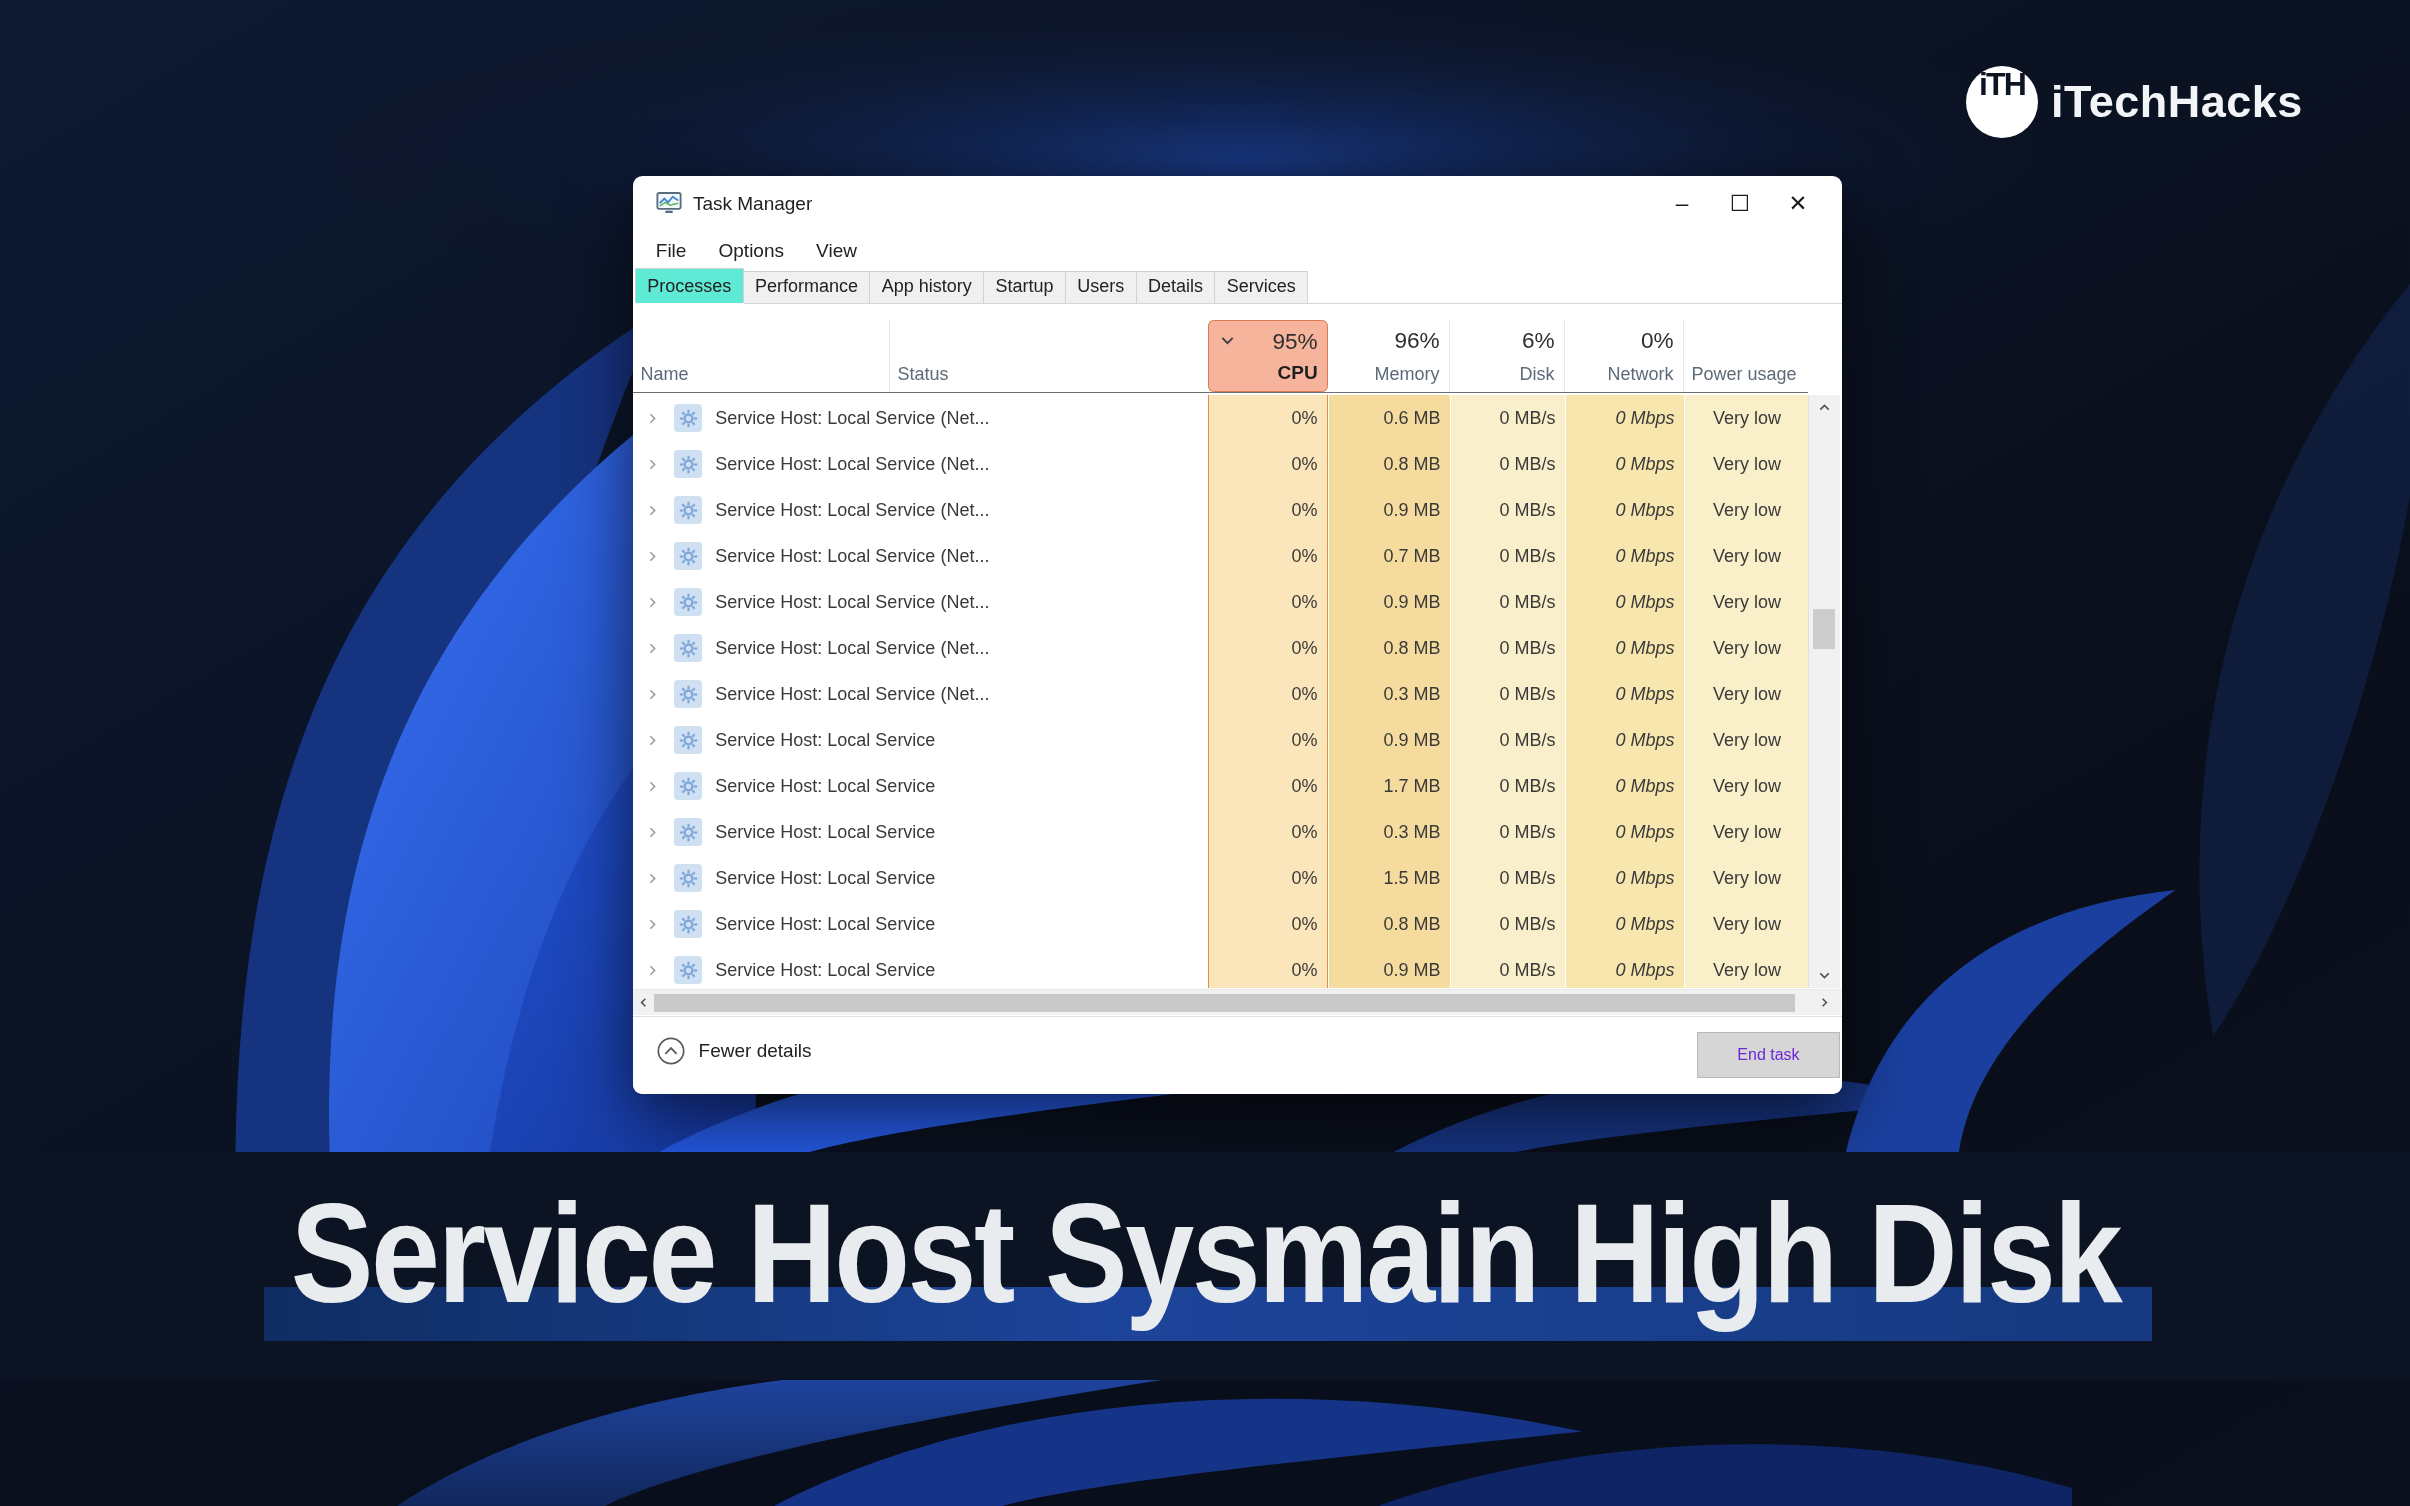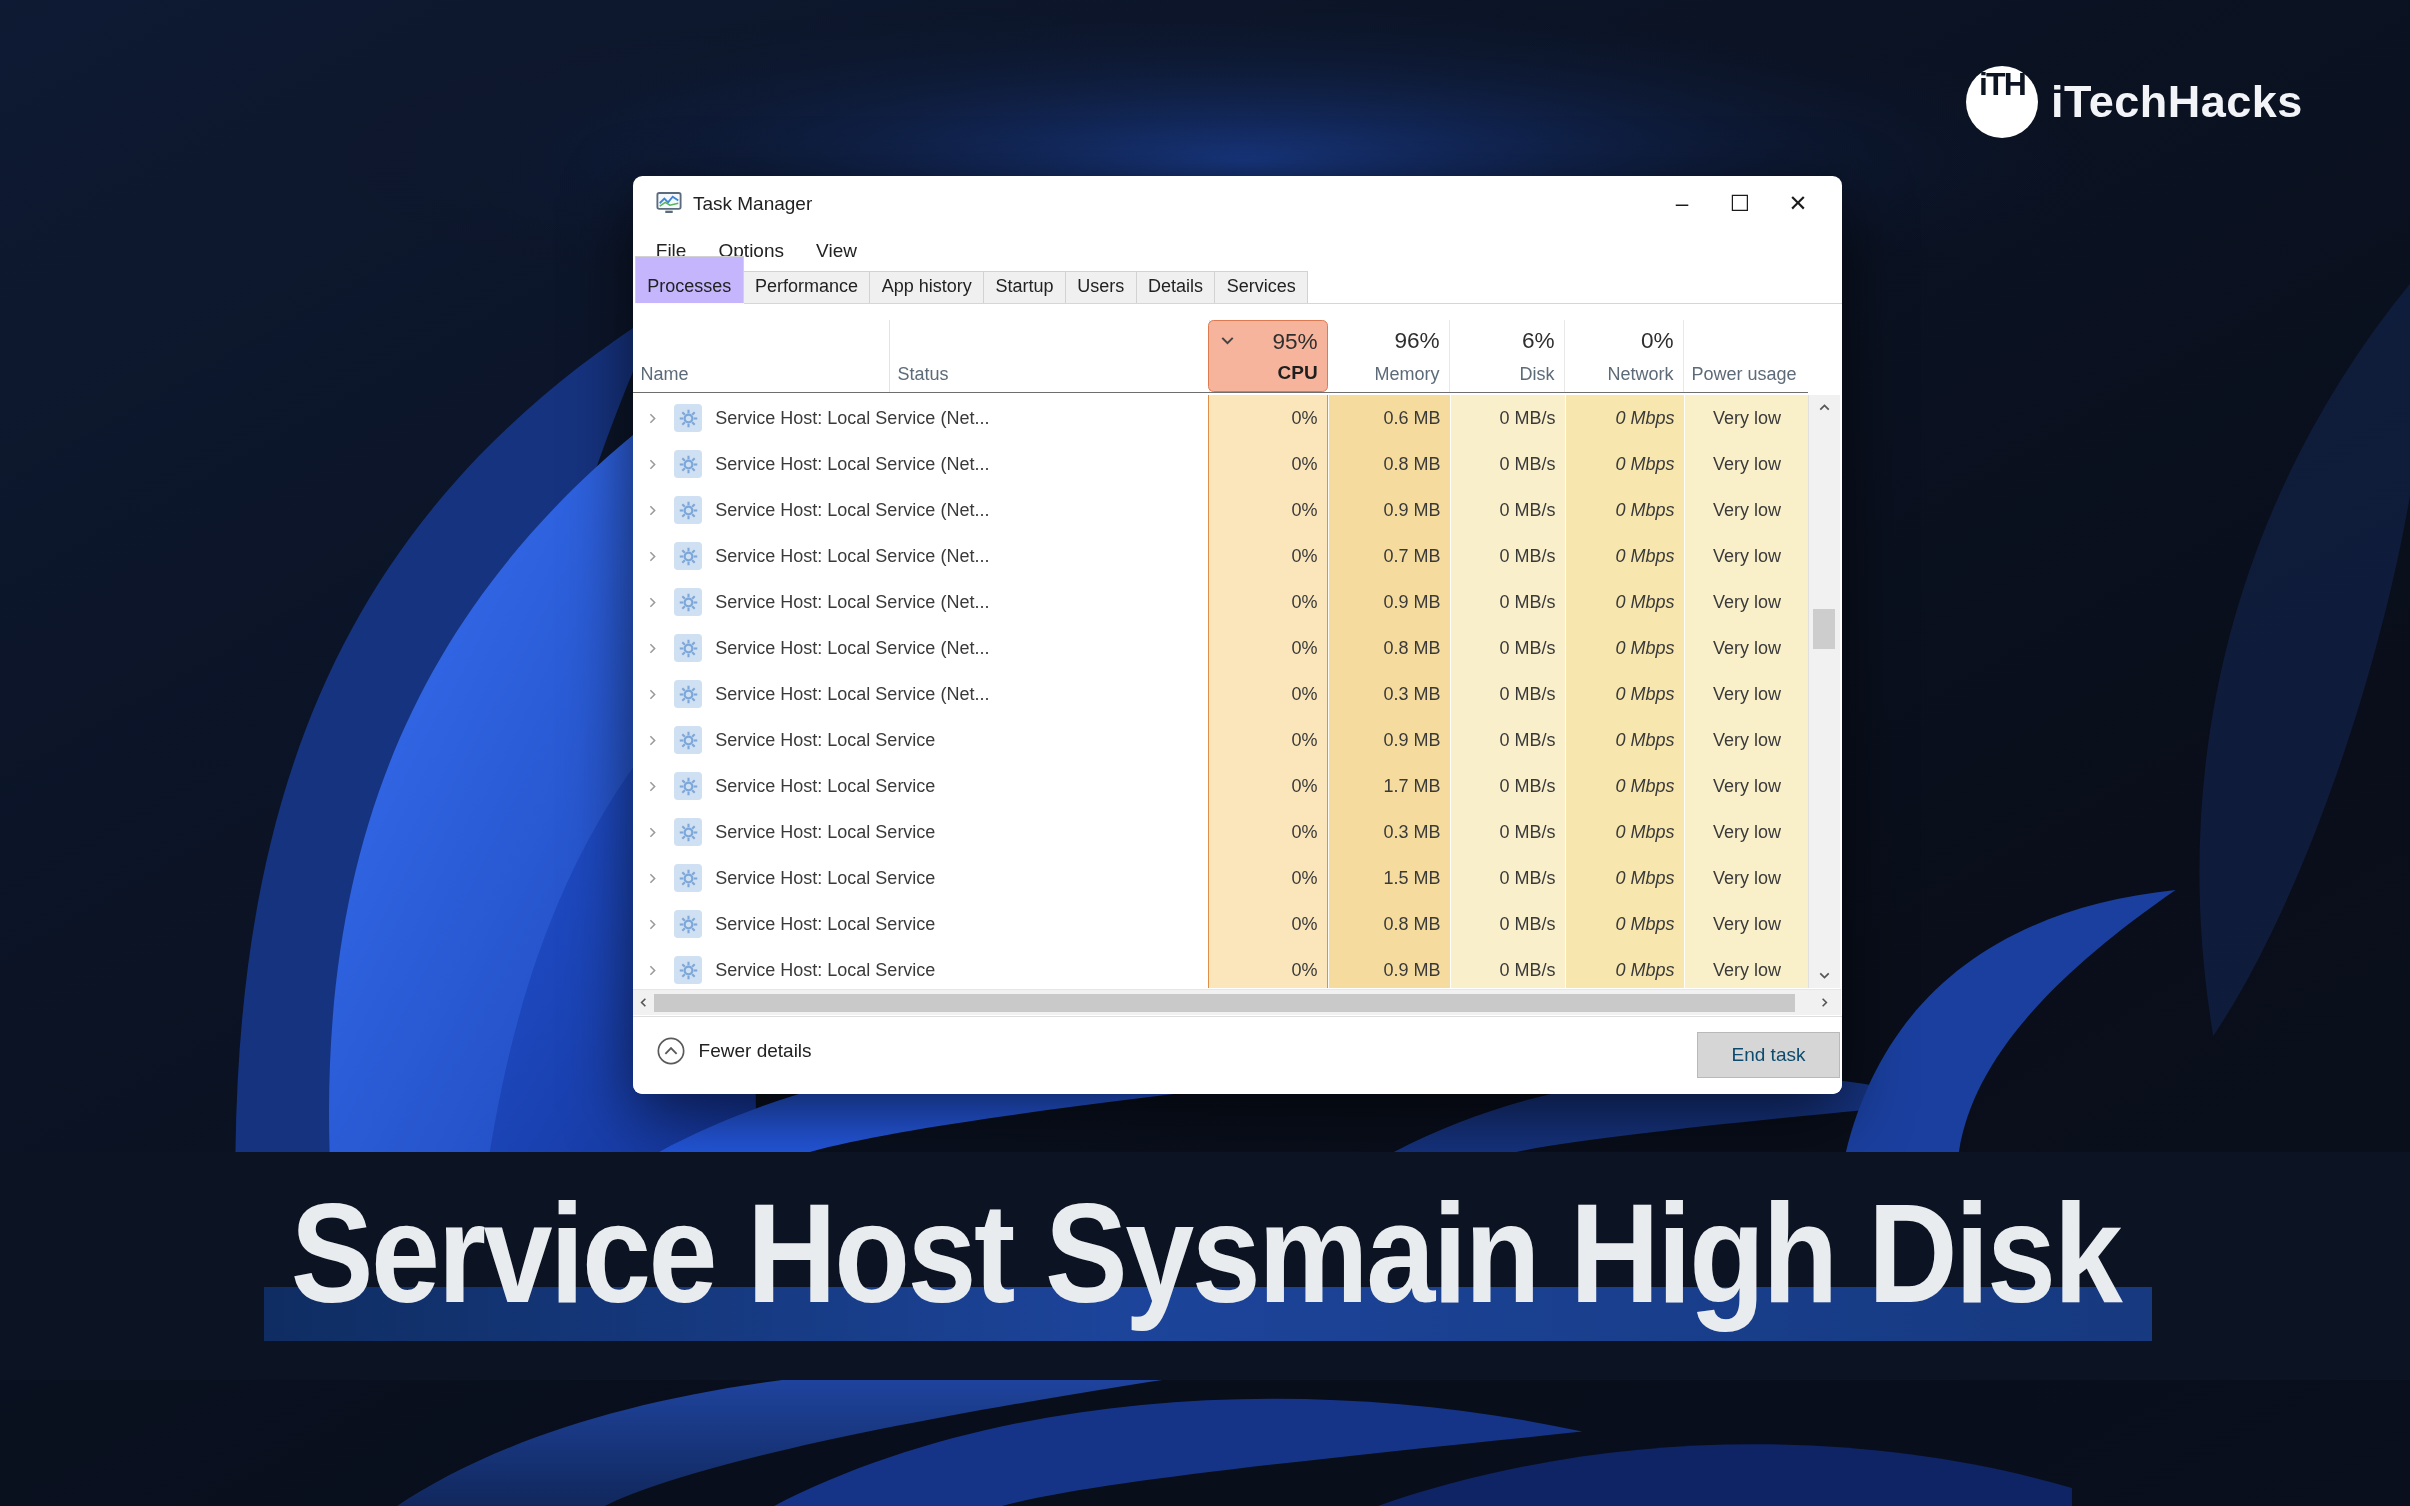--- a/index.html
+++ b/index.html
@@ -31,21 +31,21 @@
   .tm-title{margin-left:11.3px;font-size:19px;color:#222;}
   .tm-controls{margin-left:auto;display:flex;align-items:center;margin-right:15px;}
   .tm-ctl{width:58px;height:41px;display:flex;align-items:center;justify-content:center;
           font-size:22.6px;color:#1b1b1b;cursor:default;}
   .tm-menubar{position:absolute;left:0;top:55px;width:100%;height:40px;display:flex;align-items:center;gap:24.5px;padding-left:19px;box-sizing:border-box;}
   .tm-menu{font-size:19px;color:#222;padding:1.9px 3.8px;}
 
   .tm-tabs{position:absolute;left:1.9px;top:94px;width:100%;height:34px;display:flex;align-items:flex-end;border-bottom:0.9px solid #d6d6d6;box-sizing:border-box;}
   .tm-tab{font-size:18px;color:#222;background:#f0f0f0;border:0.9px solid #d2d2d2;border-bottom:none;
           padding:4.7px 11.3px 5.6px 11.3px;margin-right:-0.9px;height:21px;display:flex;align-items:center;}
-  .tm-tab.active{background:#c4b5fd;position:relative;z-index:2;padding-top:18px;height:22.6px;
+  .tm-tab.active{background:#5eead4;position:relative;z-index:2;padding-top:6px;height:22.6px;
                  box-shadow:0 0.9px 0 #ffffff;}
 
   
   .tm-header{position:absolute;left:0;top:144px;width:1175px;height:73px;border-bottom:1.9px solid #6e6e6e;box-sizing:border-box;}
   .hcell{position:absolute;top:0;height:100%;box-sizing:border-box;color:#5d6b79;font-size:18px;}
   .hcell .pct{position:absolute;top:7.5px;right:9.4px;font-size:22.6px;color:#2f2f2f;}
   .hcell .lbl{position:absolute;bottom:7.5px;right:9.4px;}
   .hcell .lbl-left{position:absolute;bottom:7.5px;left:7.5px;}
   .h-name{left:0;width:257px;border-right:0.9px solid #e3e3e3;}
   .h-status{left:257px;width:320px;border-right:0.9px solid #e3e3e3;}
@@ -82,21 +82,21 @@
   .hthumb{position:absolute;left:21px;top:3.8px;width:1141px;height:18px;background:#c9c9c9;}
   .harrow{position:absolute;top:0;width:21px;height:100%;display:flex;align-items:center;justify-content:center;}
   .harrow.left{left:0;} .harrow.right{right:5.6px;}
 
   
   .tm-footer{position:absolute;left:0;top:840px;width:100%;height:78px;background:#ffffff;border-top:0.9px solid #dedede;box-sizing:border-box;}
   .fewer{position:absolute;left:22.6px;top:19px;display:flex;align-items:center;gap:13px;}
   .fewer-icon{width:30px;height:30px;}
   .fewer-label{font-size:19px;color:#222;}
   .endtask{position:absolute;left:1064px;top:15px;width:141px;height:44px;background:#d6d6d6;
-           border:0.9px solid #b9b9b9;color:#0c4a6e;font-size:19px;display:flex;align-items:center;justify-content:center;text-align:right;}
+           border:0.9px solid #b9b9b9;color:#6d28d9;font-size:16px;display:flex;align-items:center;justify-content:center;text-align:right;}
 </style>
 </head>
 <body>
 
 <div class="stage">
 
   <svg class="bg-svg" viewBox="0 0 2560 1600" aria-hidden="true">
     <defs>
       <linearGradient id="pet1" x1="0" y1="0" x2="1" y2="1">
         <stop offset="0" stop-color="#3a74f8"></stop>

